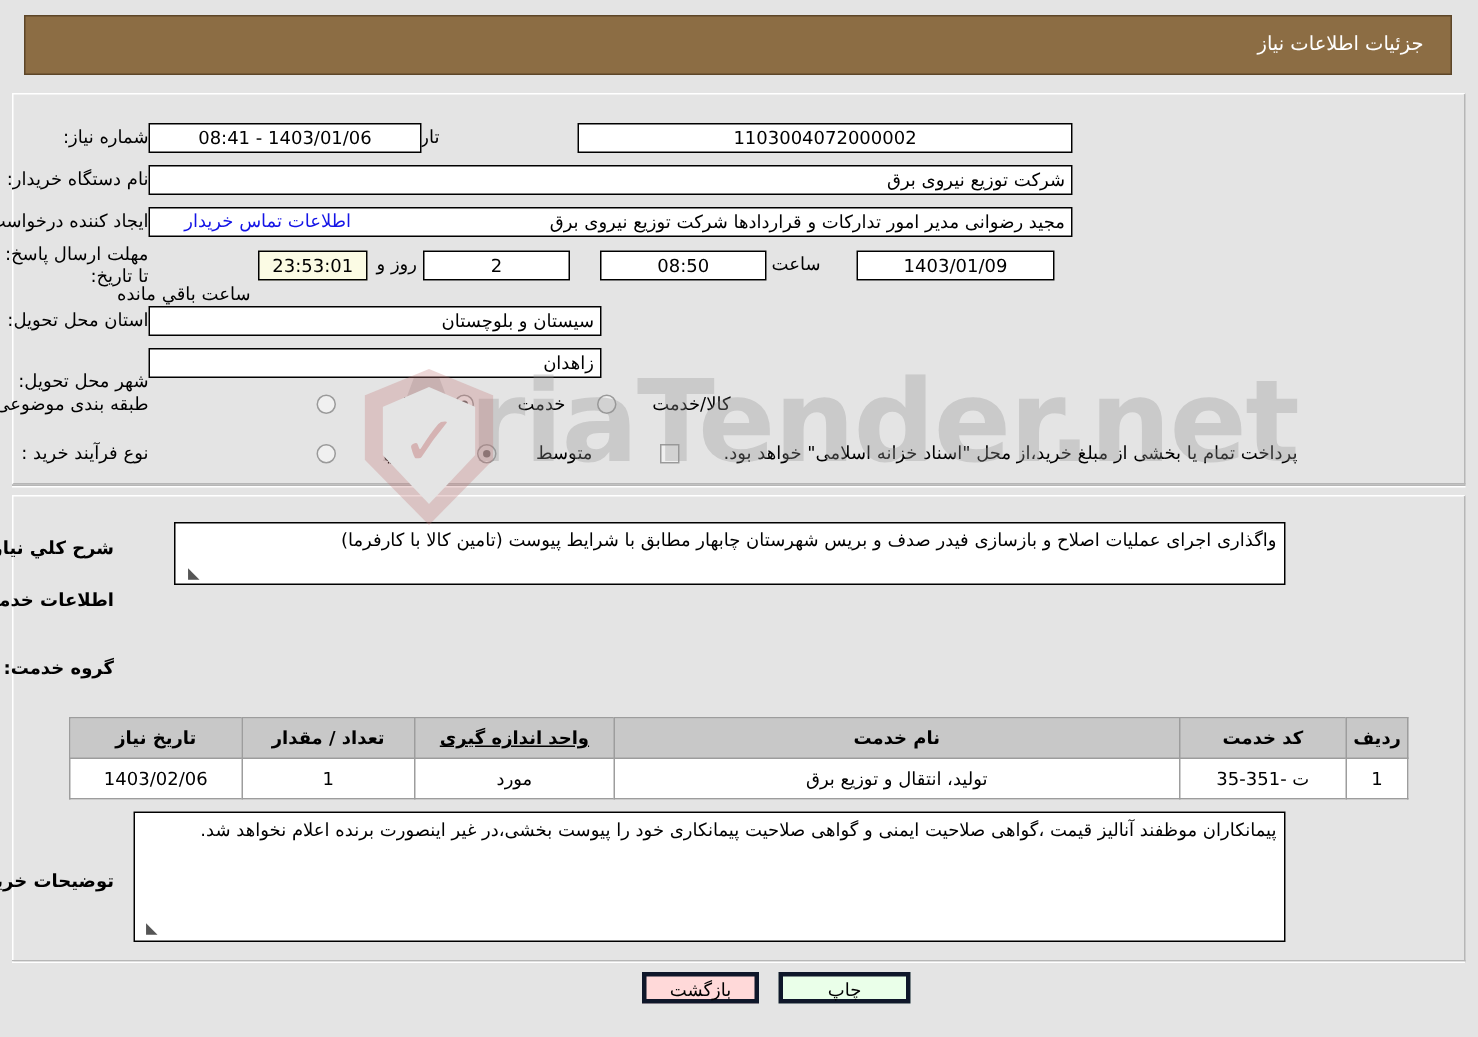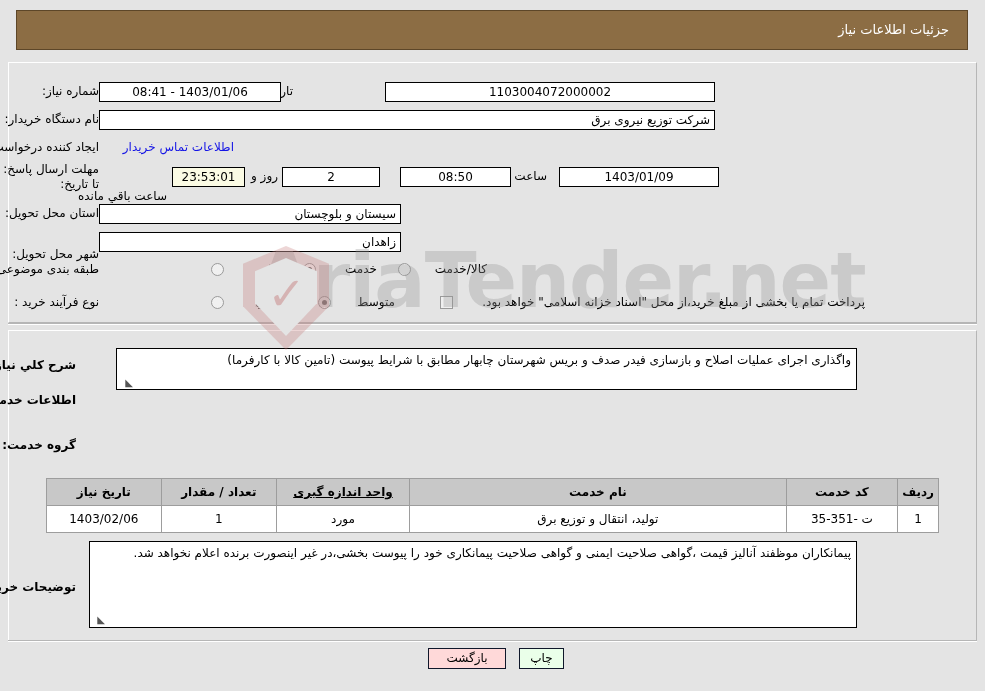--- a/index.html
+++ b/index.html
@@ -208,28 +208,28 @@
   .c-code  { width: 112px; }
   .c-name  { width: 380px; }
   .c-unit  { width: 134px; text-decoration: underline; }
   .c-qty   { width: 116px; }
   .c-date  { width: 115px; margin-top: 43px; }
 
   
   .btn {
     position: absolute;
     height: 21px;
-    border: 1px solid #0f172a;
+    border: 3px solid #0f172a;
     font-size: 12px;
     line-height: 19px;
     text-align: center;
     cursor: pointer;
     z-index: 3;
   }
-  #btn-print  { left: 519px; top: 648px; width: 45px; background: #eaffe9; }
+  #btn-print  { left: 519px; top: 648px; width: 88px; background: #eaffe9; }
   #btn-back   { left: 428px; top: 648px; width: 78px; background: #ffd9d9; }
 
   .divider {
     position: absolute;
     z-index: 2;
     border-top: 1px solid #b6b6b6;
     border-bottom: 1px solid #ffffff;
     height: 2px;
   }
 </style>
@@ -252,24 +252,25 @@
   <div class="lbl" style="right:886px; top:84px; width:90px;">شماره نیاز:</div>
   <div class="fld" style="right:270px; top:82px; width:330px;">1103004072000002</div>
 
   <div class="lbl" style="right:692px; top:84px; width:180px;">تاریخ و ساعت اعلان عمومي:</div>
   <div class="fld" style="right:704px; top:82px; width:182px;">1403/01/06 - 08:41</div>
 
   <div class="lbl" style="right:886px; top:112px; width:100px;margin-left:37px;">نام دستگاه خریدار:</div>
   <div class="fld rt" style="right:270px; top:110px; width:616px;">شرکت توزیع نیروی برق</div>
 
   <div class="lbl" style="right:886px; top:140px; width:110px;">ایجاد کننده درخواست:</div>
+  <div class="fld rt" style="right:270px; top:138px; width:616px;">مجید  رضوانی مدیر امور تدارکات و قراردادها شرکت توزیع نیروی برق</div>
   <div class="link" style="right:751px; top:140px;">اطلاعات تماس خریدار</div>
 
   <div class="lbl" style="right:886px; top:162px; width:96px; line-height:15px; white-space:normal; text-align:right;">مهلت ارسال پاسخ: تا تاریخ:</div>
-  <div class="fld" style="right:266px; top:167px; width:160px;">1403/01/09</div>
+  <div class="fld" style="right:282px; top:167px; width:132px;">1403/01/09</div>
   <div class="txt" style="right:438px; top:169px;">ساعت</div>
   <div class="fld" style="right:474px; top:167px; width:111px;">08:50</div>
   <div class="fld" style="right:605px; top:167px; width:98px;">2</div>
   <div class="txt" style="right:707px; top:169px;">روز و</div>
   <div class="fld timer" style="right:740px; top:167px; width:73px;">23:53:01</div>
   <div class="txt" style="right:818px; top:169px;margin-top:20px;">ساعت باقي مانده</div>
 
   <div class="lbl" style="right:886px; top:206px; width:96px;">استان محل تحویل:</div>
   <div class="fld rt" style="right:584px; top:204px; width:302px;">سیستان و بلوچستان</div>
 

